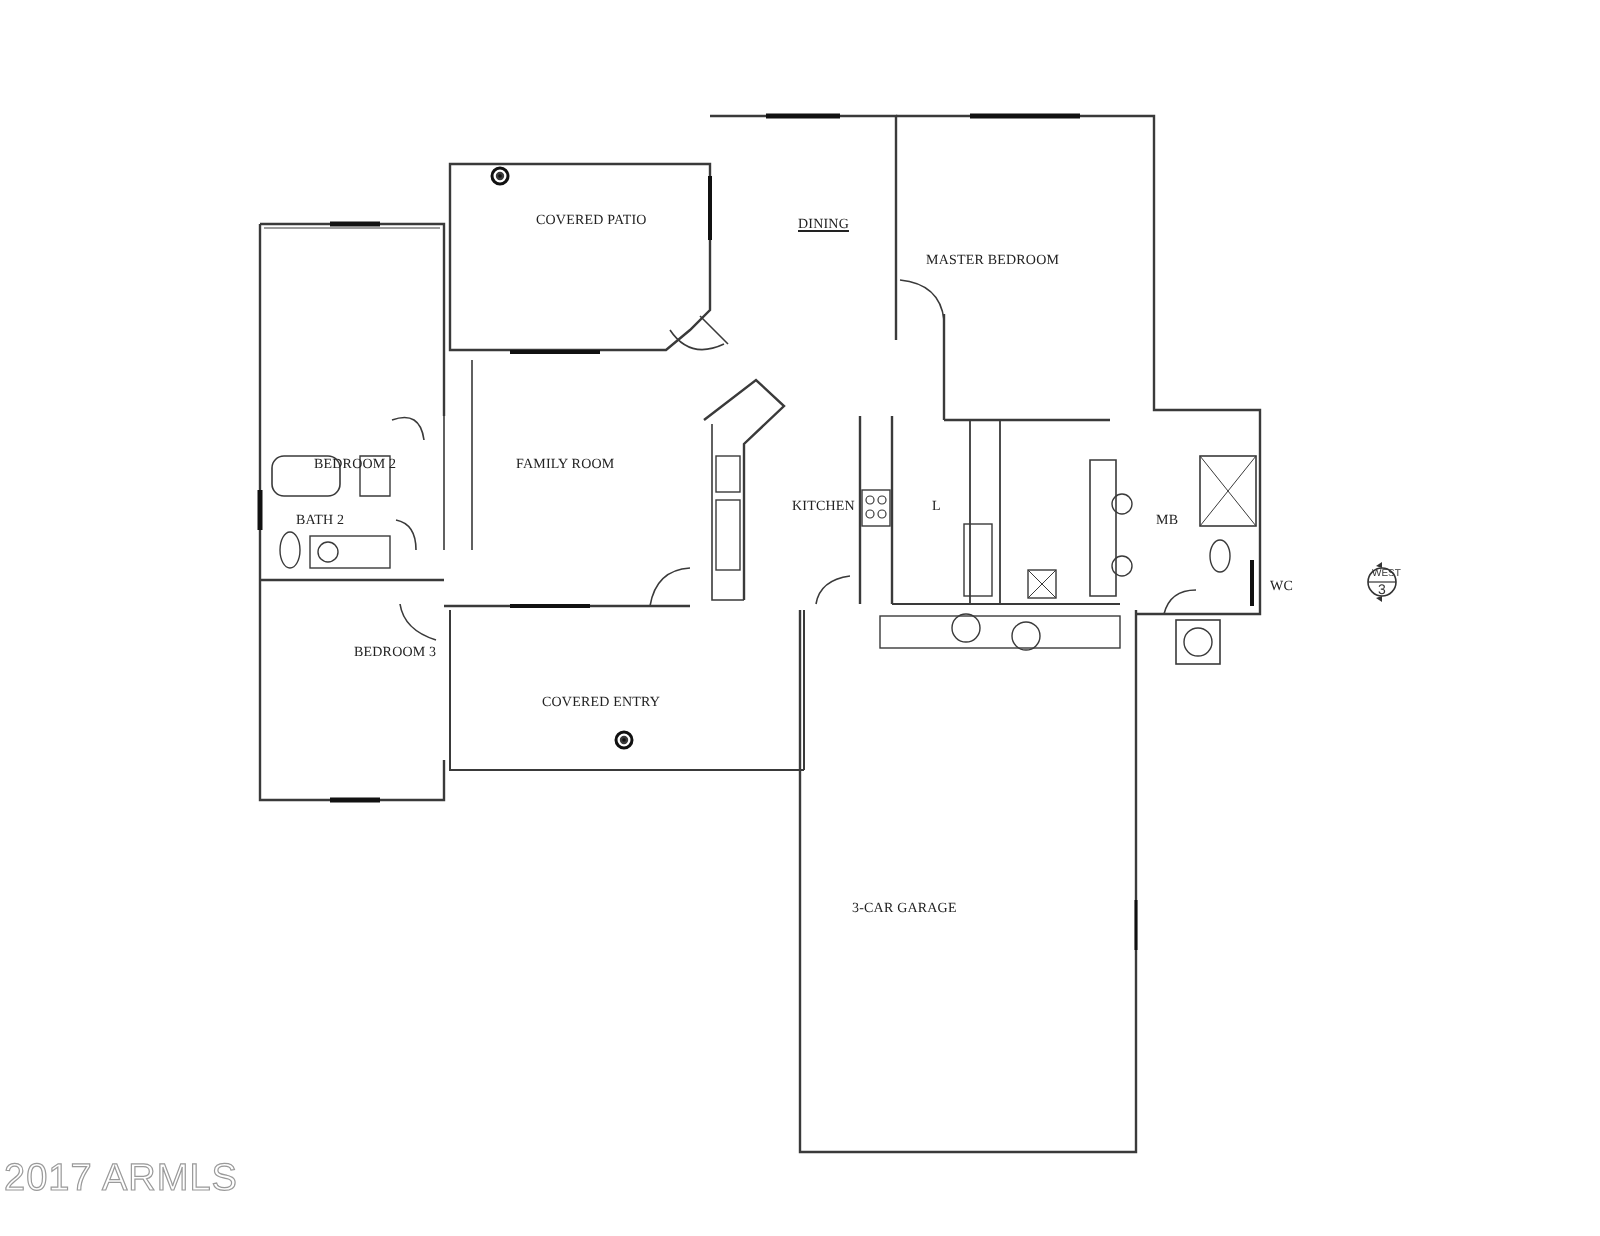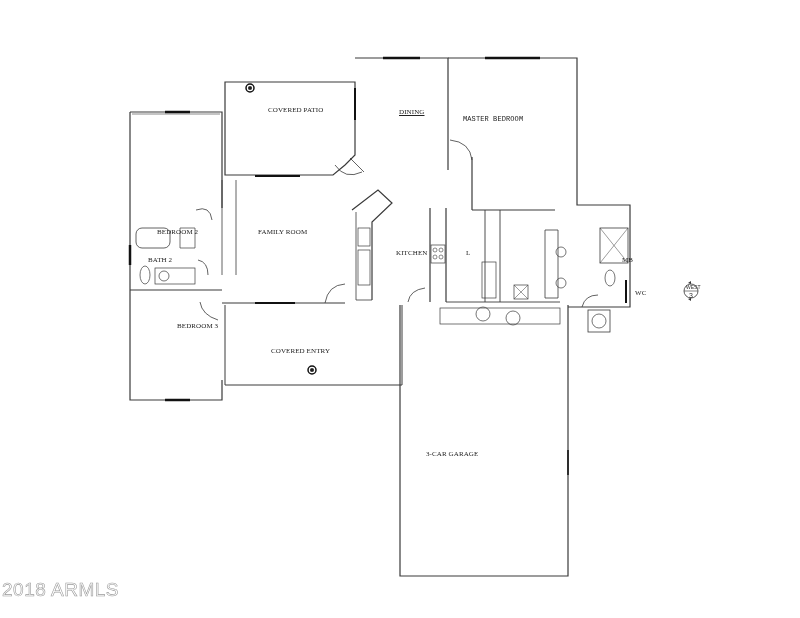--- a/index.html
+++ b/index.html
@@ -102,37 +102,37 @@
 
     <circle cx="250" cy="88" r="4" stroke="#111" stroke-width="1.5"></circle>
     <circle cx="250" cy="88" r="1.5" fill="#111"></circle>
     <circle cx="312" cy="370" r="4" stroke="#111" stroke-width="1.5"></circle>
     <circle cx="312" cy="370" r="1.5" fill="#111"></circle>
   </g>
 </svg>
 
 <div class="lbl" style="left:268px;top:106px;">COVERED PATIO</div>
 <div class="lbl" style="left:399px;top:108px;text-decoration:underline;">DINING</div>
-<div class="lbl" style="left:463px;top:115px;font-family:Liberation Mono, monospace;">MASTER BEDROOM</div>
+<div class="lbl" style="left:463px;top:126px;">MASTER BEDROOM</div>
 <div class="lbl" style="left:157px;top:181px;margin-top:47px;">BEDROOM 2</div>
 <div class="lbl" style="left:258px;top:228px;">FAMILY ROOM</div>
 <div class="lbl" style="left:148px;top:256px;">BATH 2</div>
 <div class="lbl" style="left:396px;top:249px;">KITCHEN</div>
 <div class="lbl" style="left:466px;top:249px;">L</div>
-<div class="lbl" style="left:578px;top:256px;margin-left:44px;">MB</div>
+<div class="lbl" style="left:578px;top:256px;">MB</div>
 <div class="lbl" style="left:635px;top:289px;">WC</div>
 <div class="lbl" style="left:157px;top:322px;padding-left:20px;">BEDROOM 3</div>
 <div class="lbl" style="left:271px;top:347px;">COVERED ENTRY</div>
 <div class="lbl" style="left:426px;top:450px;">3-CAR GARAGE</div>
 
 <div class="marker">
   <svg width="22" height="22" viewBox="0 0 22 22">
     <circle cx="11" cy="11" r="7" fill="#fff" stroke="#333" stroke-width="0.8"></circle>
     <line x1="4" y1="11" x2="18" y2="11" stroke="#333" stroke-width="0.6"></line>
     <path d="M8 3 L11 1 L11 4 Z" fill="#333"></path>
     <path d="M8 19 L11 21 L11 18 Z" fill="#333"></path>
   </svg>
   <span class="marker-txt" style="left:6px;top:4px;">WEST</span>
   <span class="marker-txt" style="left:9px;top:12px;font-size:7px;">3</span>
 </div>
 
-<div class="watermark">2018 ARMLS</div>
+<div class="watermark">2017 ARMLS</div>
 </div>
 
 </body></html>

